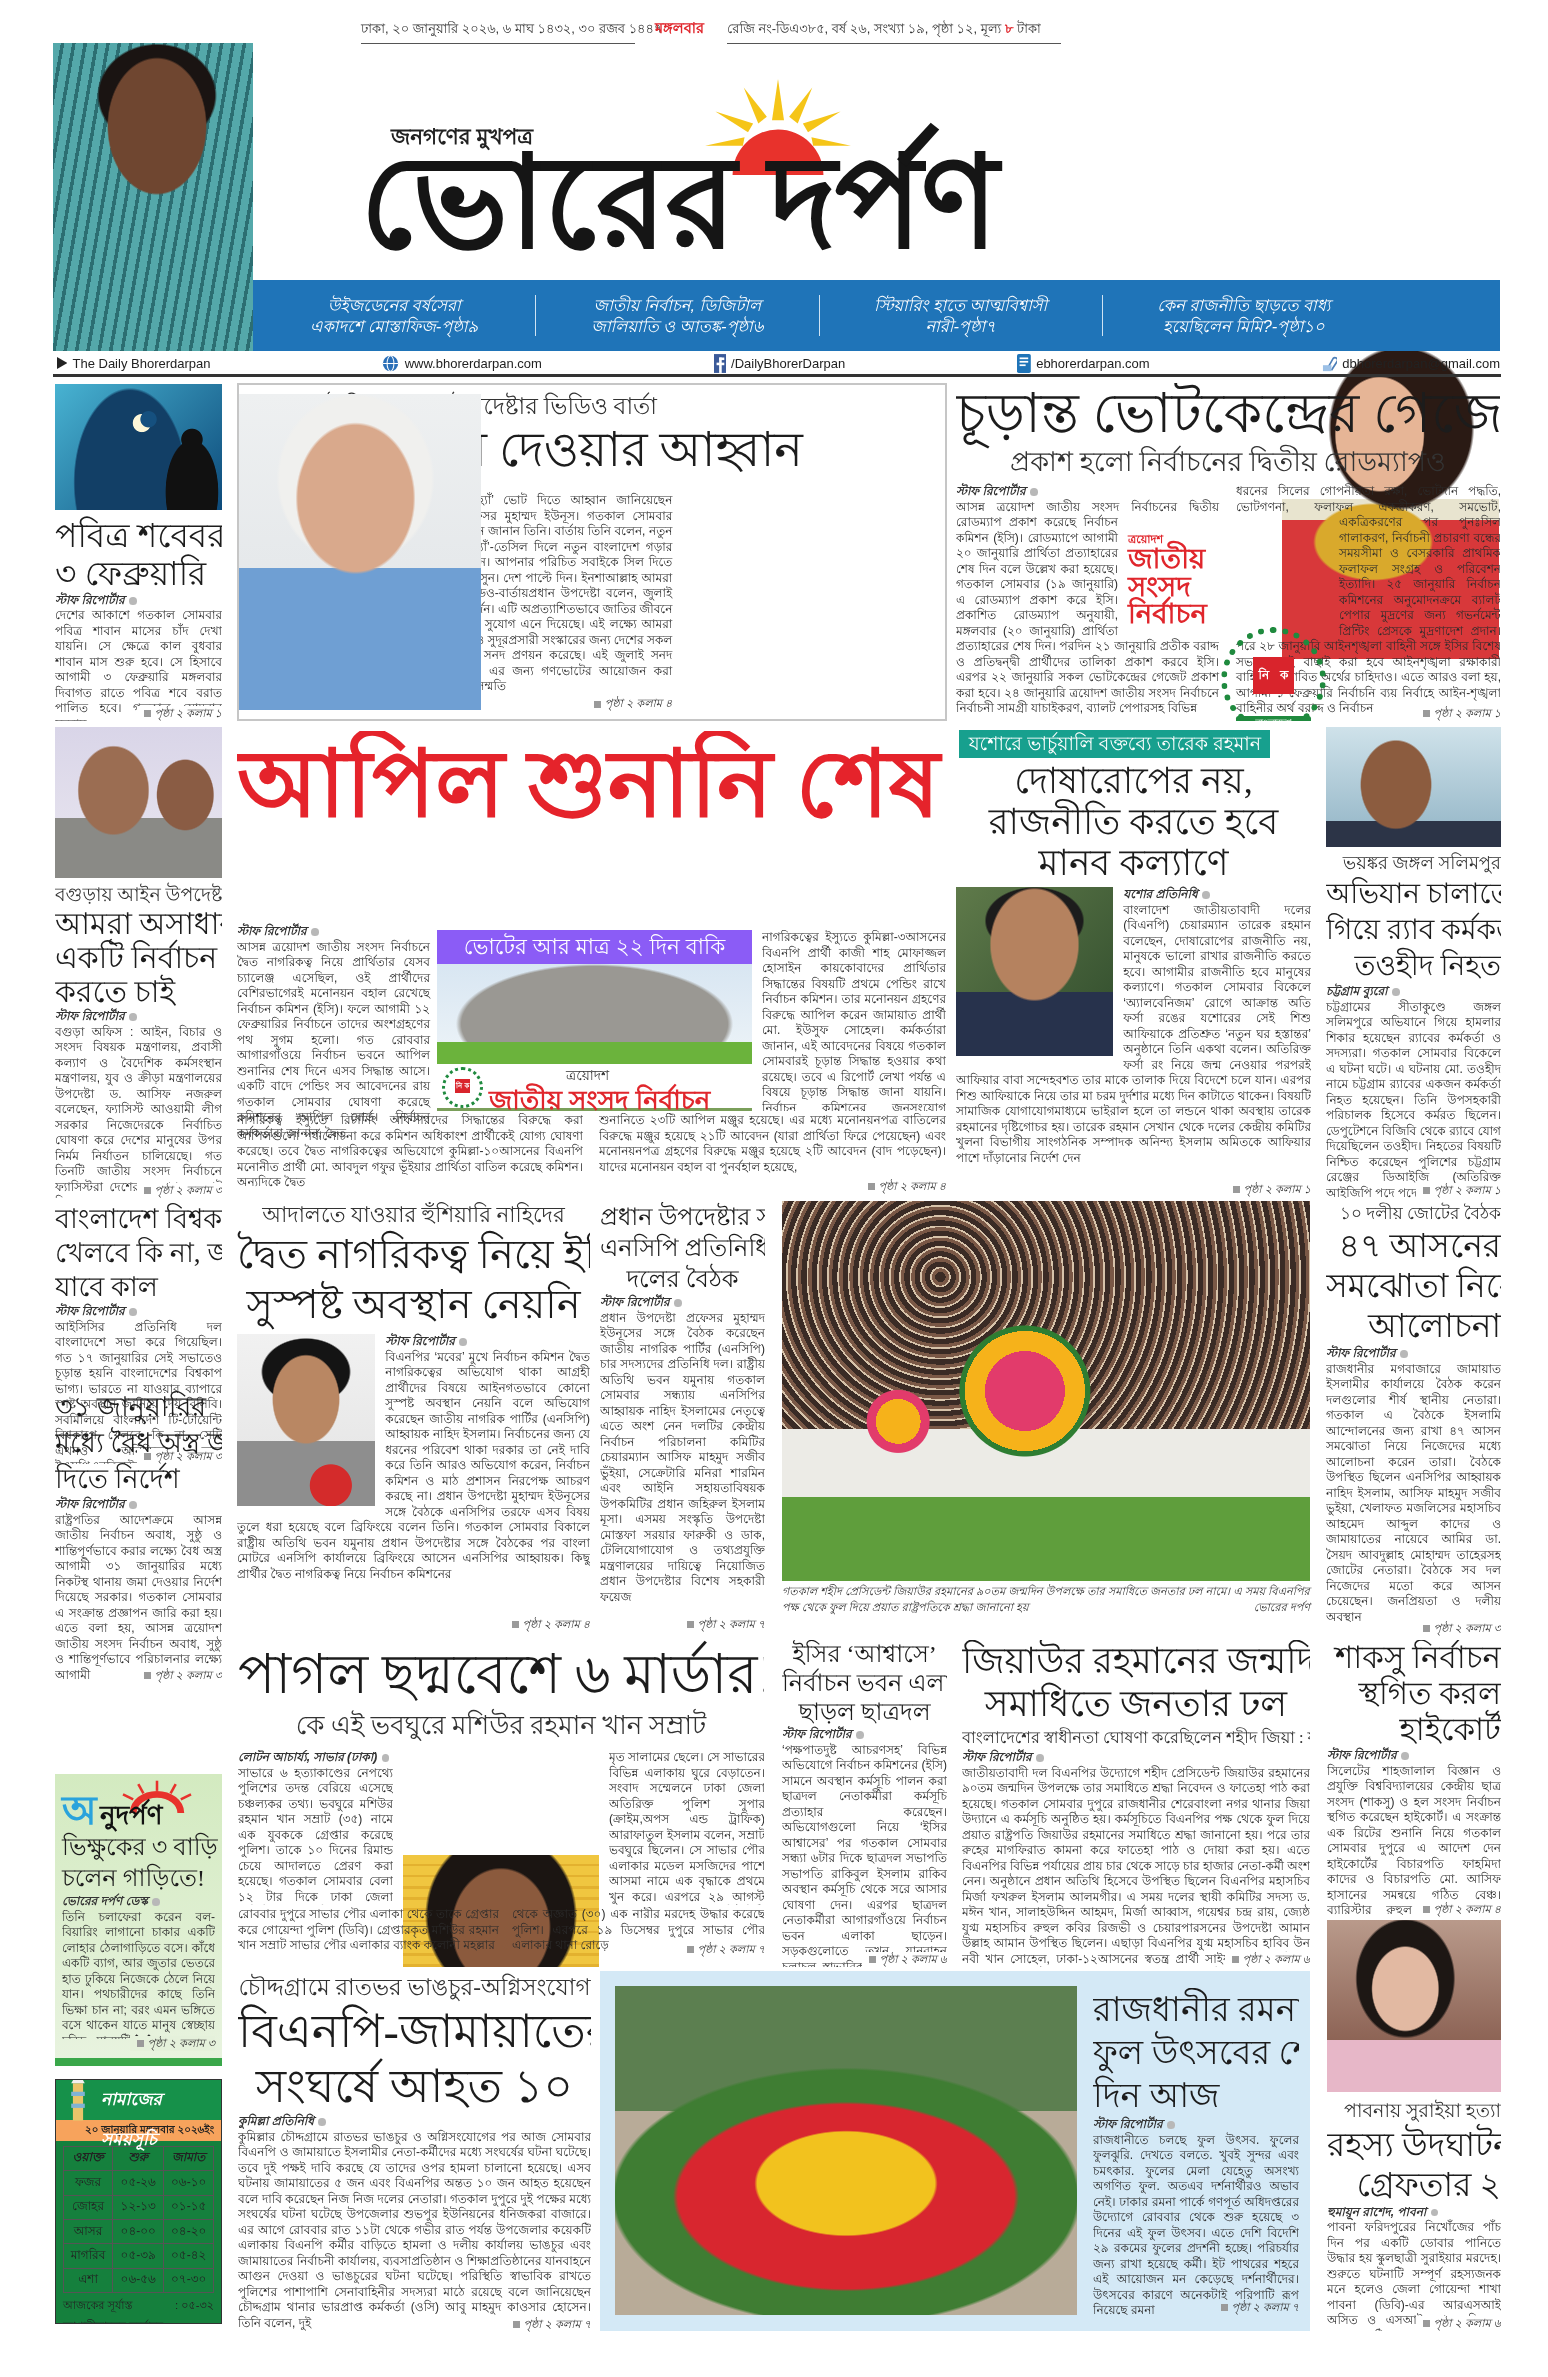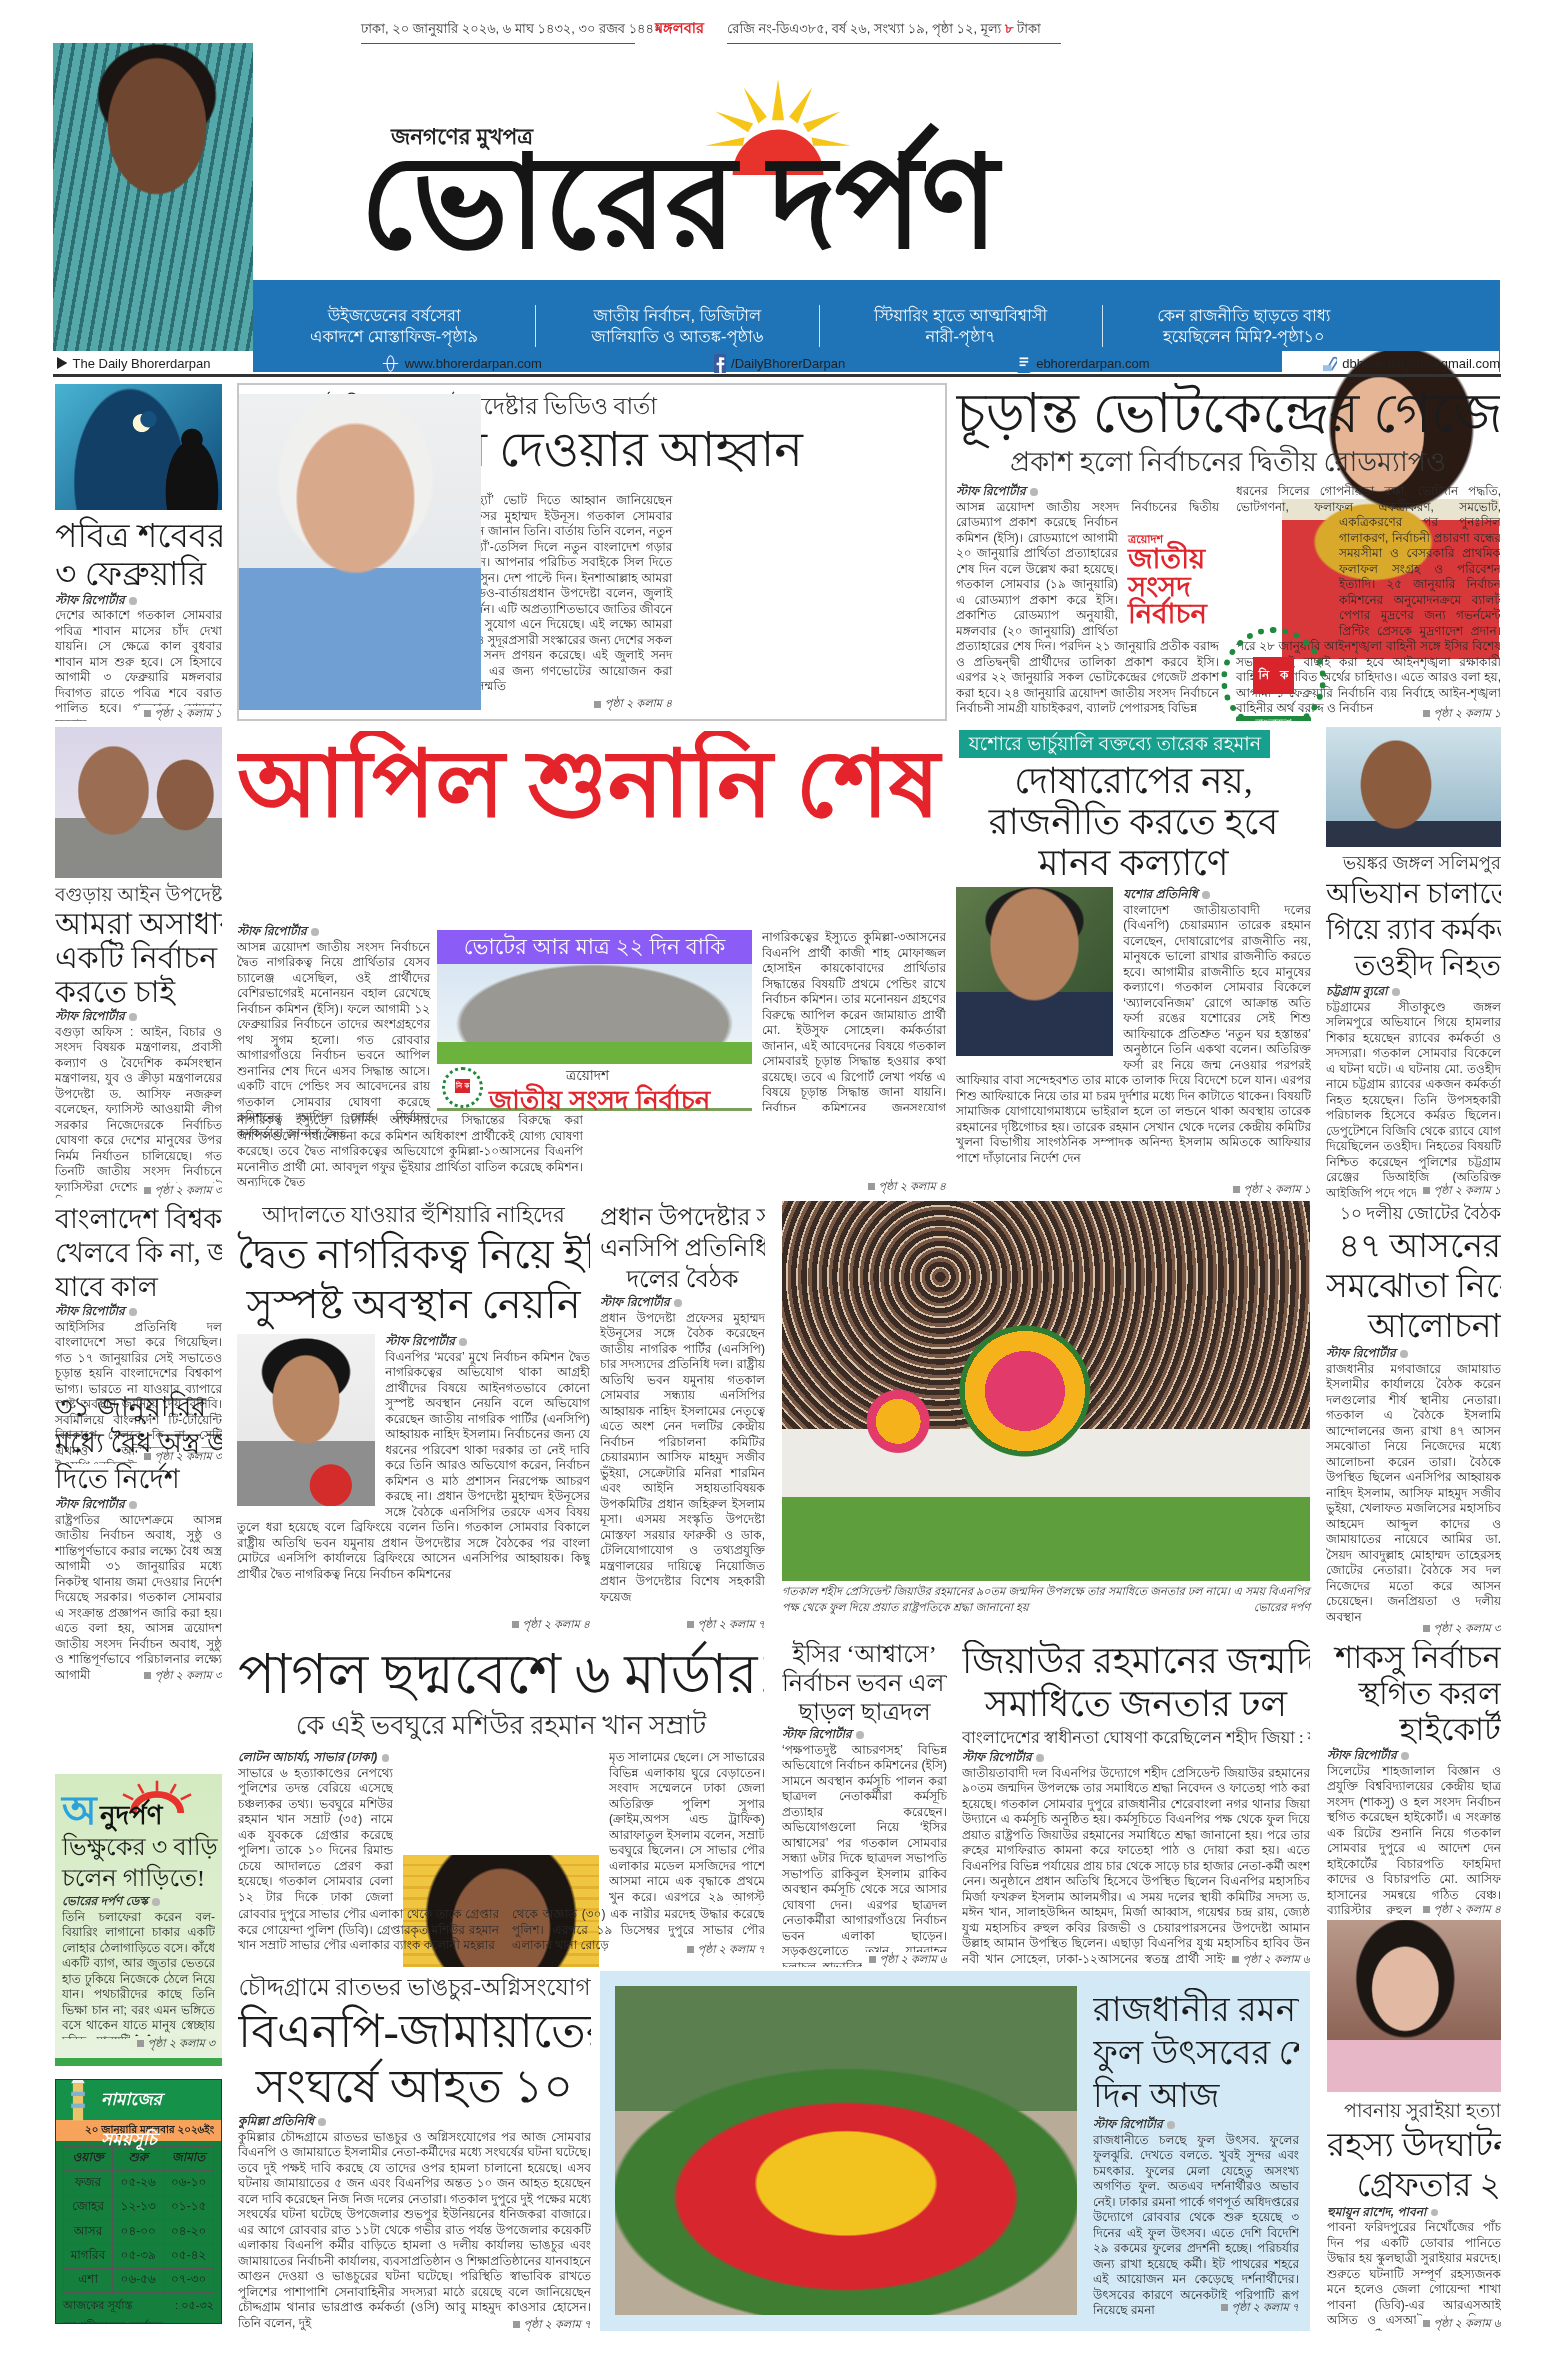--- a/index.html
+++ b/index.html
@@ -115,21 +115,21 @@
 .ptable{border-collapse:collapse;width:92%;margin:5.2px auto 3.4px;font-size:12px;}
 .ptable td,.ptable th{border:1.3px solid #555;padding:1.7px 3.4px;text-align:center;height:21.5px;margin-left:27px;}
 .ptable th{font-weight:bold;font-style:italic;}
 .sun-row{font-size:11.2px;display:flex;justify-content:space-between;padding:0.9px 6.9px;}
 .caption{font-size:11.2px;font-style:italic;line-height:15.5px;color:#333;}
 </style>
 </head>
 <body>
 
 <div class="abs" style="left:0;top:0;width:1548px;height:378px;">
-  <div class="abs band" style="left:253px;top:280px;width:1247px;height:92px;padding-right:115px;">
+  <div class="abs band" style="left:253px;top:280px;width:1247px;height:71px;padding-right:115px;font-style:italic;">
     <div class="teaser">
         <div>উইজডেনের বর্ষসেরা</div>
         <div>একাদশে মোস্তাফিজ-পৃষ্ঠা৯</div>
       </div>
     <div class="teaser">
         <div>জাতীয় নির্বাচন, ডিজিটাল</div>
         <div>জালিয়াতি ও আতঙ্ক-পৃষ্ঠা৬</div>
       </div>
     <div class="teaser">
         <div>স্টিয়ারিং হাতে আত্মবিশ্বাসী</div>
@@ -291,20 +291,21 @@
             <span>ক</span>
           </div>
       </div>
       <div style="position:absolute;left:129px;top:0;font-size:13.8px;color:#333;">ত্রয়োদশ</div>
       <div style="position:absolute;left:52px;top:15.5px;font-size:26px;color:#e0262c;font-weight:bold;white-space:nowrap;">জাতীয় সংসদ নির্বাচন</div>
     </div>
   </div>
   <div class="abs bt" style="left:525px;top:199px;width:184px;height:181px;overflow:hidden;">নাগরিকত্বের ইস্যুতে কুমিল্লা-৩আসনের বিএনপি প্রার্থী কাজী শাহ মোফাজ্জল হোসাইন কায়কোবাদের প্রার্থিতার সিদ্ধান্তের বিষয়টি প্রথমে পেন্ডিং রাখে নির্বাচন কমিশন। তার মনোনয়ন গ্রহণের বিরুদ্ধে আপিল করেন জামায়াত প্রার্থী মো. ইউসুফ সোহেল। কর্মকর্তারা জানান, এই আবেদনের বিষয়ে গতকাল সোমবারই চূড়ান্ত সিদ্ধান্ত হওয়ার কথা রয়েছে। তবে এ রিপোর্ট লেখা পর্যন্ত এ বিষয়ে চূড়ান্ত সিদ্ধান্ত জানা যায়নি। নির্বাচন কমিশনের জনসংযোগ পরিচালক রুহুল আমিন মল্লিক জানান, শেষ দিনে মোট ৬৩টি আপিলের শুনানি হয়েছে।</div>
   <div class="abs bt" style="left:0;top:382px;width:346px;height:81px;overflow:hidden;">নাগরিকত্ব ইস্যুতে রিটার্নিং অফিসারদের সিদ্ধান্তের বিরুদ্ধে করা আপিলগুলো পর্যালোচনা করে কমিশন অধিকাংশ প্রার্থীকেই যোগ্য ঘোষণা করেছে। তবে দ্বৈত নাগরিকত্বের অভিযোগে কুমিল্লা-১০আসনের বিএনপি মনোনীত প্রার্থী মো. আবদুল গফুর ভূঁইয়ার প্রার্থিতা বাতিল করেছে কমিশন। অন্যদিকে দ্বৈত</div>
   <div class="abs" style="left:362px;top:382px;width:347px;height:81px;overflow:hidden;">
+    <div class="bt">শুনানিতে ২৩টি আপিল মঞ্জুর হয়েছে। এর মধ্যে মনোনয়নপত্র বাতিলের বিরুদ্ধে মঞ্জুর হয়েছে ২১টি আবেদন (যারা প্রার্থিতা ফিরে পেয়েছেন) এবং মনোনয়নপত্র গ্রহণের বিরুদ্ধে মঞ্জুর হয়েছে ২টি আবেদন (বাদ পড়েছেন)। যাদের মনোনয়ন বহাল বা পুনর্বহাল হয়েছে,</div>
     <div class="jump"><span class="sq"></span><span>পৃষ্ঠা ২ কলাম ৪</span></div>
   </div>
 </div>
 
 <div class="art" style="left:956px;top:730px;width:355px;height:467px;">
   <div class="teal-band" style="width:311px;margin-left:3.4px;">যশোরে ভার্চুয়ালি বক্তব্যে তারেক রহমান</div>
   <h2 class="hl c" style="font-size:36px;line-height:41px;margin-top:3.4px;">
     <span>দোষারোপের নয়,</span>
     <span>রাজনীতি করতে হবে</span>
     <span>মানব কল্যাণে</span>

